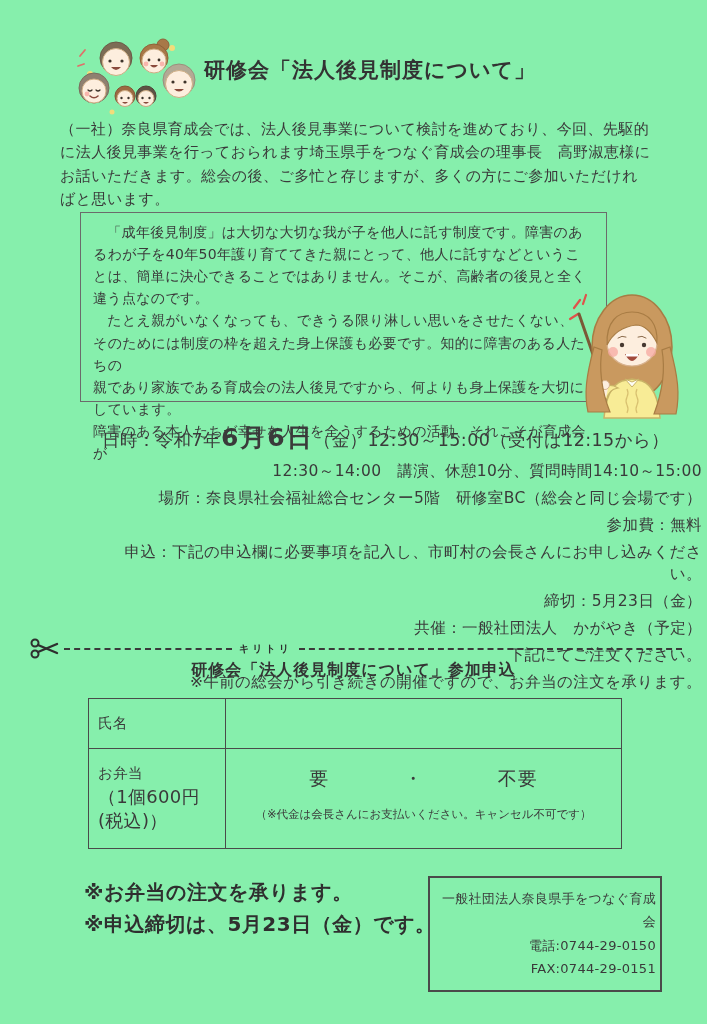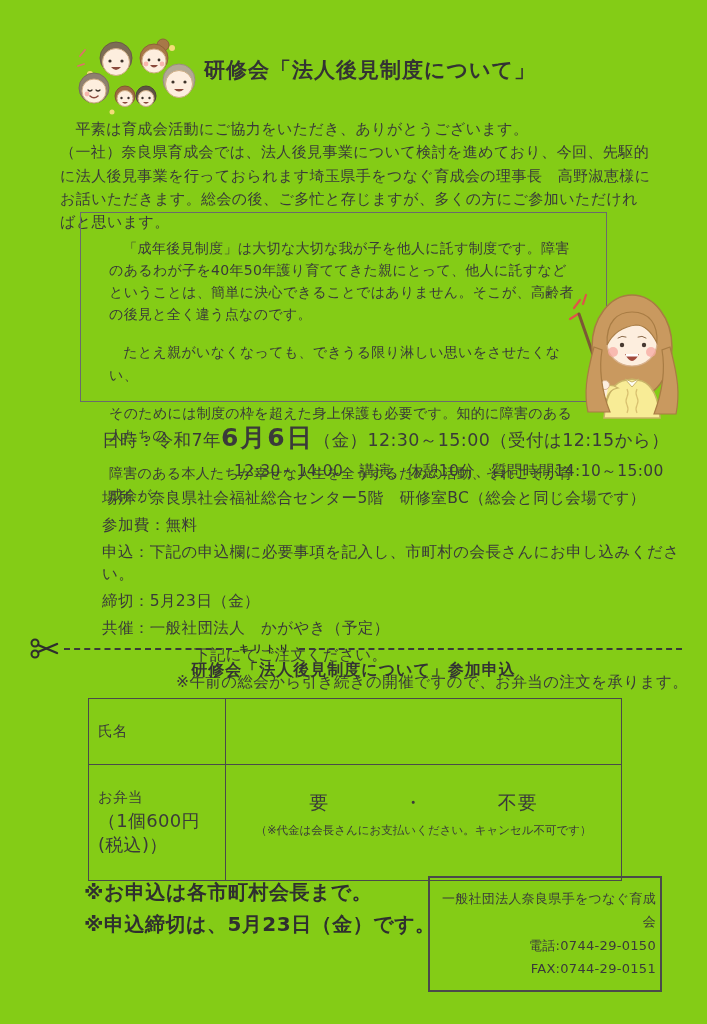--- a/index.html
+++ b/index.html
@@ -1,39 +1,39 @@
 <!DOCTYPE html>
 <html><head>
 <meta charset="utf-8">
 <style>
   * { margin:0; padding:0; box-sizing:border-box; }
   html,body { background:#e8e8e8; }
   .page {
     position:relative; width:707px; height:1024px; margin:0 auto;
-    background:#84cc16; overflow:hidden;
+    background:#86efac; overflow:hidden;
     font-family:"DejaVu Sans","Liberation Sans",sans-serif;
     color:#3a3a3a;
   }
   .family-illu { position:absolute; left:76px; top:36px; }
   .title {
     position:absolute; left:204px; top:56px;
     font-size:21px; font-weight:bold; letter-spacing:1px; color:#333;
   }
   .intro { position:absolute; left:60px; top:118px; width:592px;
     font-size:15px; line-height:1.55; letter-spacing:0.4px; }
   .quote-box {
     position:absolute; left:80px; top:212px; width:527px; height:190px;
     border:1.5px solid #6b6b6b; padding:8px 12px 6px 12px;
     font-size:14px; line-height:1.58; letter-spacing:0.3px;
   }
-  .quote-box p, .quote-box div { margin:16px; }
+  .quote-box p, .quote-box div { margin:0; }
   .presenter-illu { position:absolute; left:568px; top:292px; z-index:3; }
   .details { position:absolute; left:102px; top:420px; width:600px;
     font-size:15.5px; line-height:1.42; letter-spacing:0.4px; }
-  .details .row { margin-bottom:5px; }
+  .details .row { margin-bottom:5px;text-align:right; }
   .dt-line { font-size:17.5px; margin-bottom:4px; }
   .dt-big { font-size:25px; font-weight:bold; letter-spacing:2px; }
   .sched { padding-left:132px; }
   .note-ind1 { padding-left:74px; }
   .note-ind2 { padding-left:92px; }
   .cutline {
     position:absolute; left:30px; top:636px; width:652px; height:26px;
     display:flex; align-items:center;
   }
   .cutline .dash { height:0; border-top:2.5px dashed #3a3a3a; }
@@ -44,30 +44,30 @@
   .form-heading {
     position:absolute; left:0; top:660px; width:707px; text-align:center;
     font-size:16px; font-weight:bold; letter-spacing:1px; color:#333;
   }
   .form-table {
     position:absolute; left:88px; top:698px; width:534px;
     border-collapse:collapse; table-layout:fixed;
   }
   .form-table th, .form-table td {
     border:1.6px solid #4a4a4a; font-weight:normal; text-align:left;
-    vertical-align:top; padding:23px 9px; font-size:14.5px; letter-spacing:0.3px;
+    vertical-align:top; padding:15px 9px; font-size:14.5px; letter-spacing:0.3px;
   }
   .form-table col.c1 { width:137px; }
   .row-name th, .row-name td { height:46px; }
   .row-contact th, .row-contact td { height:46px; }
   .row-bento th, .row-bento td { height:64px; }
   .bento-label2 { font-size:18px; margin-top:2px; }
   .bento-opts { display:flex; justify-content:space-evenly; align-items:center;
     font-size:19px; margin-top:2px; letter-spacing:1px; }
-  .bento-note { font-size:11.5px; margin-top:7px; text-align:center; letter-spacing:0; }
+  .bento-note { font-size:11.5px; margin-top:15px; text-align:center; letter-spacing:0; }
   .footer-notes { position:absolute; left:84px; top:876px;
     font-size:20px; font-weight:bold; line-height:1.62; letter-spacing:0.5px; color:#2f2f2f; }
   .contact-box {
     position:absolute; left:428px; top:876px; width:234px;
     border:2px solid #4a4a4a; padding:9px 4px; text-align:right;
     font-size:13px; line-height:1.8; letter-spacing:0.3px;
   }
 </style>
 </head>
 <body>
@@ -116,28 +116,28 @@
     <circle cx="70" cy="60" r="10" fill="#5f5244" stroke="#4e4337"></circle>
     <circle cx="70" cy="62.5" r="8" fill="#fdeede" stroke="#cfae85"></circle>
     <circle cx="66.5" cy="62" r="1.2" fill="#3d332a"></circle>
       <circle cx="73.5" cy="62" r="1.2" fill="#3d332a"></circle>
     <path d="M67,66 Q70,69.5 73,66 Z" fill="#8a4a3c"></path>
   </svg>
 
   <h1 class="title">研修会「法人後見制度について」</h1>
 
   <div class="intro">
-    <p>　平素は育成会活動にご協力をいただき、ありがとうございます。</p>
     <p>（一社）奈良県育成会では、法人後見事業について検討を進めており、今回、先駆的に法人後見事業を行っておられます埼玉県手をつなぐ育成会の理事長　高野淑恵様にお話いただきます。総会の後、ご多忙と存じますが、多くの方にご参加いただければと思います。</p>
   </div>
 
   <div class="quote-box">
     <p>　「成年後見制度」は大切な大切な我が子を他人に託す制度です。障害のあるわが子を40年50年護り育ててきた親にとって、他人に託すなどということは、簡単に決心できることではありません。そこが、高齢者の後見と全く違う点なのです。</p>
     <p>　たとえ親がいなくなっても、できうる限り淋しい思いをさせたくない、</p>
     <div>そのためには制度の枠を超えた身上保護も必要です。知的に障害のある人たちの</div>
+    <div>親であり家族である育成会の法人後見ですから、何よりも身上保護を大切にしています。</div>
     <div>障害のある本人たちが幸せな人生を全うするための活動、それこそが育成会が</div>
   </div>
 
   <svg class="presenter-illu" width="124" height="127" viewBox="0 0 124 127">
     <path d="M6,16 l6,-8 M15,12 l3,-9 M2,27 l8,-5" stroke="#e0524a" stroke-width="2.2" stroke-linecap="round" fill="none"></path>
     <line x1="11" y1="22" x2="38" y2="100" stroke="#7b5836" stroke-width="3" stroke-linecap="round"></line>
     <ellipse cx="64" cy="55" rx="40" ry="52" fill="#c9995f" stroke="#a87c44" stroke-width="1.5"></ellipse>
     <path d="M36,126 C38,102 46,92 54,89 L64,87 L74,89 C82,92 90,102 92,126 Z" fill="#f8ec96" stroke="#c9b367" stroke-width="1.5"></path>
     <path d="M57,87 L64,95 L71,87 L64,90 Z" fill="#fffef5" stroke="#c9b367" stroke-width="1"></path>
     <path d="M59,97 q2,4 0,8 q-2,4 0,8 q2,4 0,8 M69,97 q-2,4 0,8 q2,4 0,8 q-2,4 0,8" stroke="#d8c070" stroke-width="1.2" fill="none"></path>
@@ -206,21 +206,21 @@
           <span>・</span>
           <span>不要</span>
         </div>
         <div class="bento-note">（※代金は会長さんにお支払いください。キャンセル不可です）</div>
       </td>
     </tr>
   </tbody>
     </table>
 
   <div class="footer-notes">
-    <div>※お申込は各市町村会長まで。</div>
+    <div>※お弁当の注文を承ります。</div>
     <div>※申込締切は、5月23日（金）です。</div>
   </div>
 
   <div class="contact-box">
     <div>一般社団法人奈良県手をつなぐ育成会</div>
     <div>電話:0744-29-0150</div>
     <div>FAX:0744-29-0151</div>
   </div>
 
 </div>

